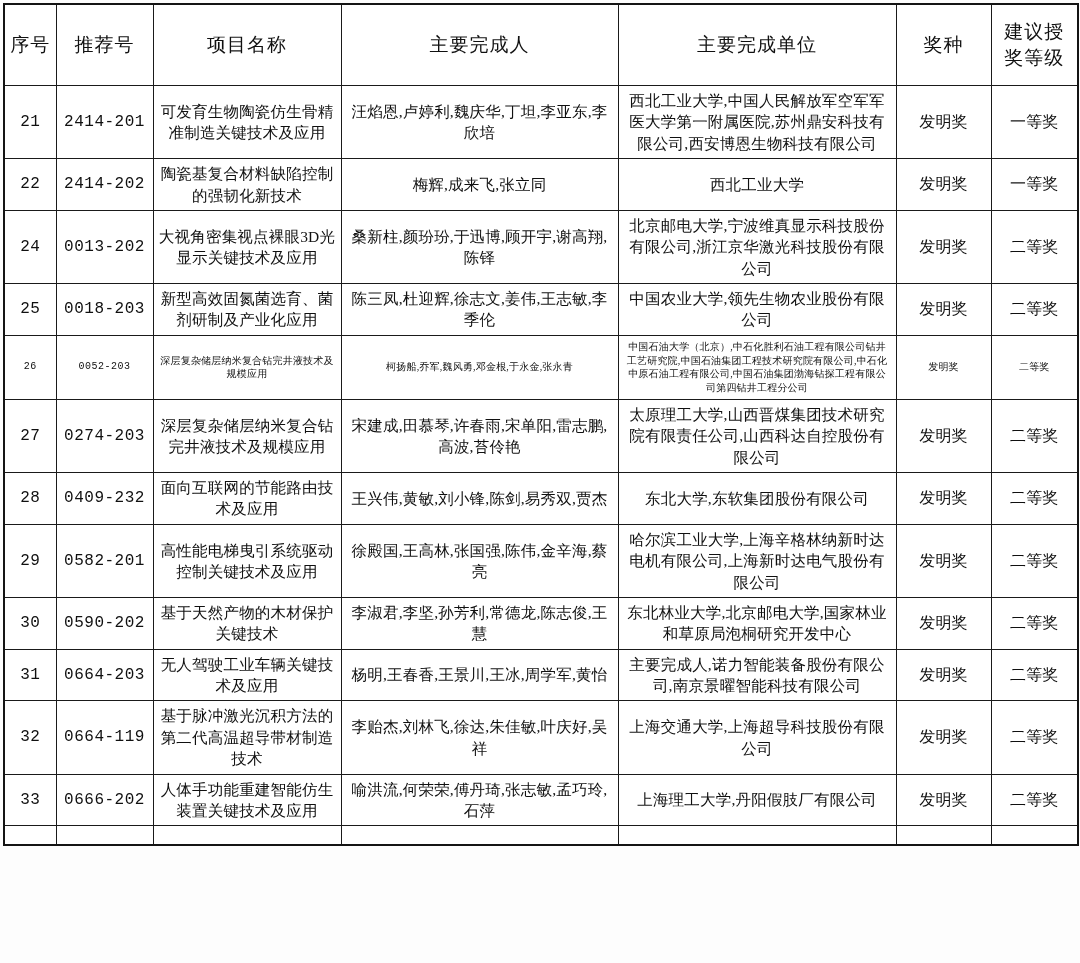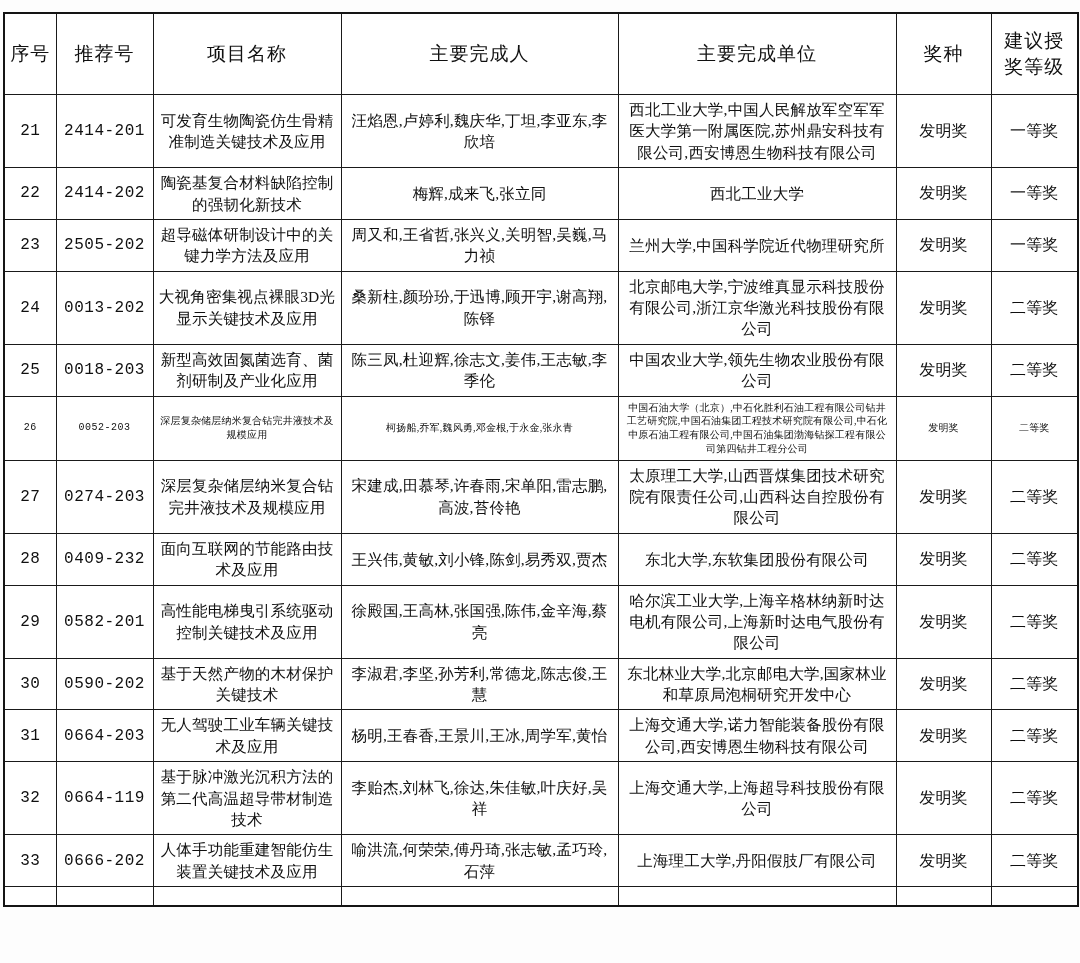--- a/index.html
+++ b/index.html
@@ -13,21 +13,21 @@
     overflow: hidden;
     font-family: "Liberation Serif", "DejaVu Serif", serif;
     color: #101010;
   }
   #page {
     position: relative;
     width: 1080px;
     height: 963px;
     background: #fdfdfd;
     box-sizing: border-box;
-    padding: 12px 3px 0 3px;
+    padding: 3px 3px 0 3px;
   }
   table.award-table {
     border-collapse: collapse;
     width: 1074px;
     table-layout: fixed;
     background: #ffffff;
   }
   table.award-table td,
   table.award-table th {
     border: 1px solid #1a1a1a;
@@ -131,29 +131,20 @@
       <tr>
         <td class="seq">22</td>
         <td class="rec">2414-202</td>
         <td class="proj">陶瓷基复合材料缺陷控制的强韧化新技术</td>
         <td class="people">梅辉,成来飞,张立同</td>
         <td class="units">西北工业大学</td>
         <td class="kind">发明奖</td>
         <td class="level">一等奖</td>
       </tr>
       <tr>
-        <td class="seq">23</td>
-        <td class="rec">2505-202</td>
-        <td class="proj">超导磁体研制设计中的关键力学方法及应用</td>
-        <td class="people">周又和,王省哲,张兴义,关明智,吴巍,马力祯</td>
-        <td class="units">兰州大学,中国科学院近代物理研究所</td>
-        <td class="kind">发明奖</td>
-        <td class="level">一等奖</td>
-      </tr>
-      <tr>
         <td class="seq">24</td>
         <td class="rec">0013-202</td>
         <td class="proj">大视角密集视点裸眼3D光显示关键技术及应用</td>
         <td class="people">桑新柱,颜玢玢,于迅博,顾开宇,谢高翔,陈铎</td>
         <td class="units">北京邮电大学,宁波维真显示科技股份有限公司,浙江京华激光科技股份有限公司</td>
         <td class="kind">发明奖</td>
         <td class="level">二等奖</td>
       </tr>
       <tr>
         <td class="seq">25</td>
@@ -207,21 +198,21 @@
         <td class="people">李淑君,李坚,孙芳利,常德龙,陈志俊,王慧</td>
         <td class="units">东北林业大学,北京邮电大学,国家林业和草原局泡桐研究开发中心</td>
         <td class="kind">发明奖</td>
         <td class="level">二等奖</td>
       </tr>
       <tr>
         <td class="seq">31</td>
         <td class="rec">0664-203</td>
         <td class="proj">无人驾驶工业车辆关键技术及应用</td>
         <td class="people">杨明,王春香,王景川,王冰,周学军,黄怡</td>
-        <td class="units">上海交通大学,诺力智能装备股份有限公司,西安博恩生物科技有限公司</td>
+        <td class="units">主要完成人,诺力智能装备股份有限公司,南京景曜智能科技有限公司</td>
         <td class="kind">发明奖</td>
         <td class="level">二等奖</td>
       </tr>
       <tr>
         <td class="seq">32</td>
         <td class="rec">0664-119</td>
         <td class="proj">基于脉冲激光沉积方法的第二代高温超导带材制造技术</td>
         <td class="people">李贻杰,刘林飞,徐达,朱佳敏,叶庆好,吴祥</td>
         <td class="units">上海交通大学,上海超导科技股份有限公司</td>
         <td class="kind">发明奖</td>

